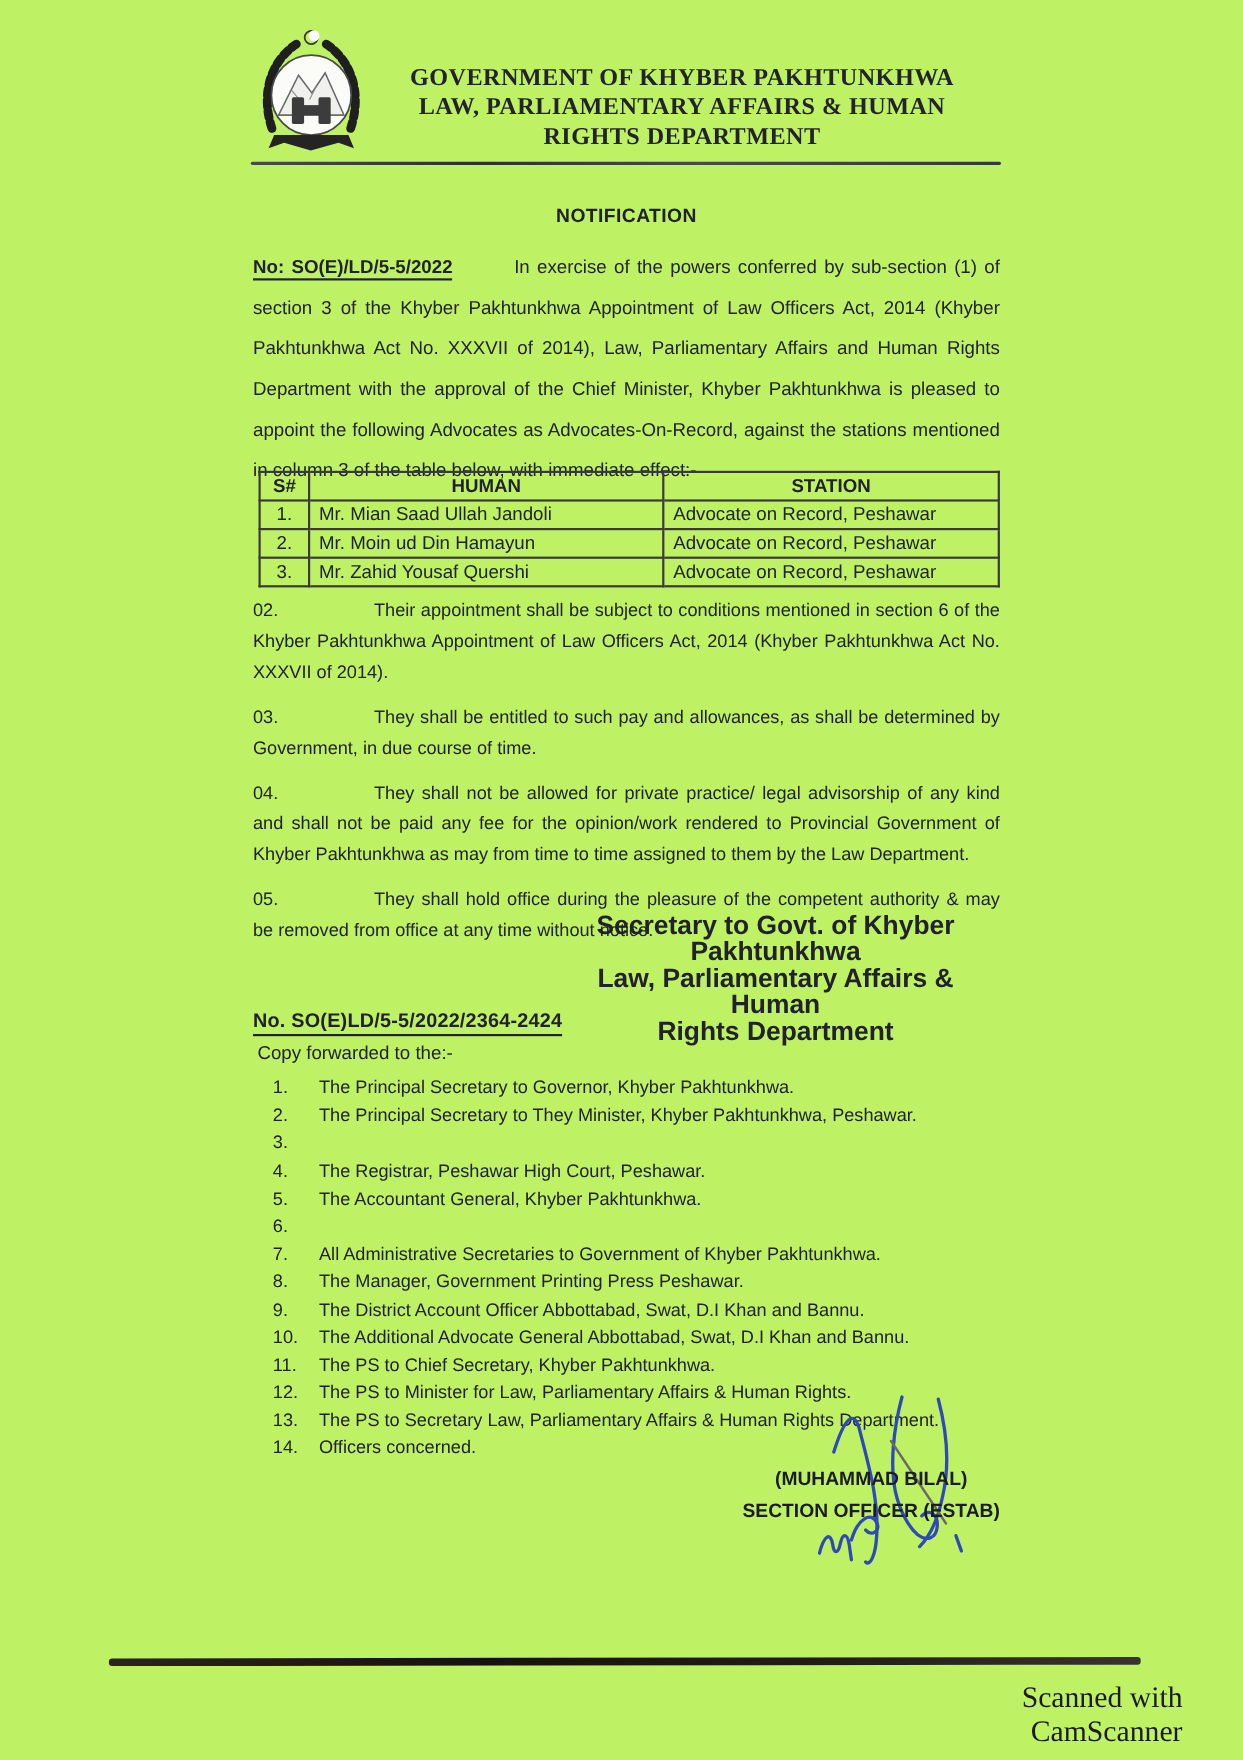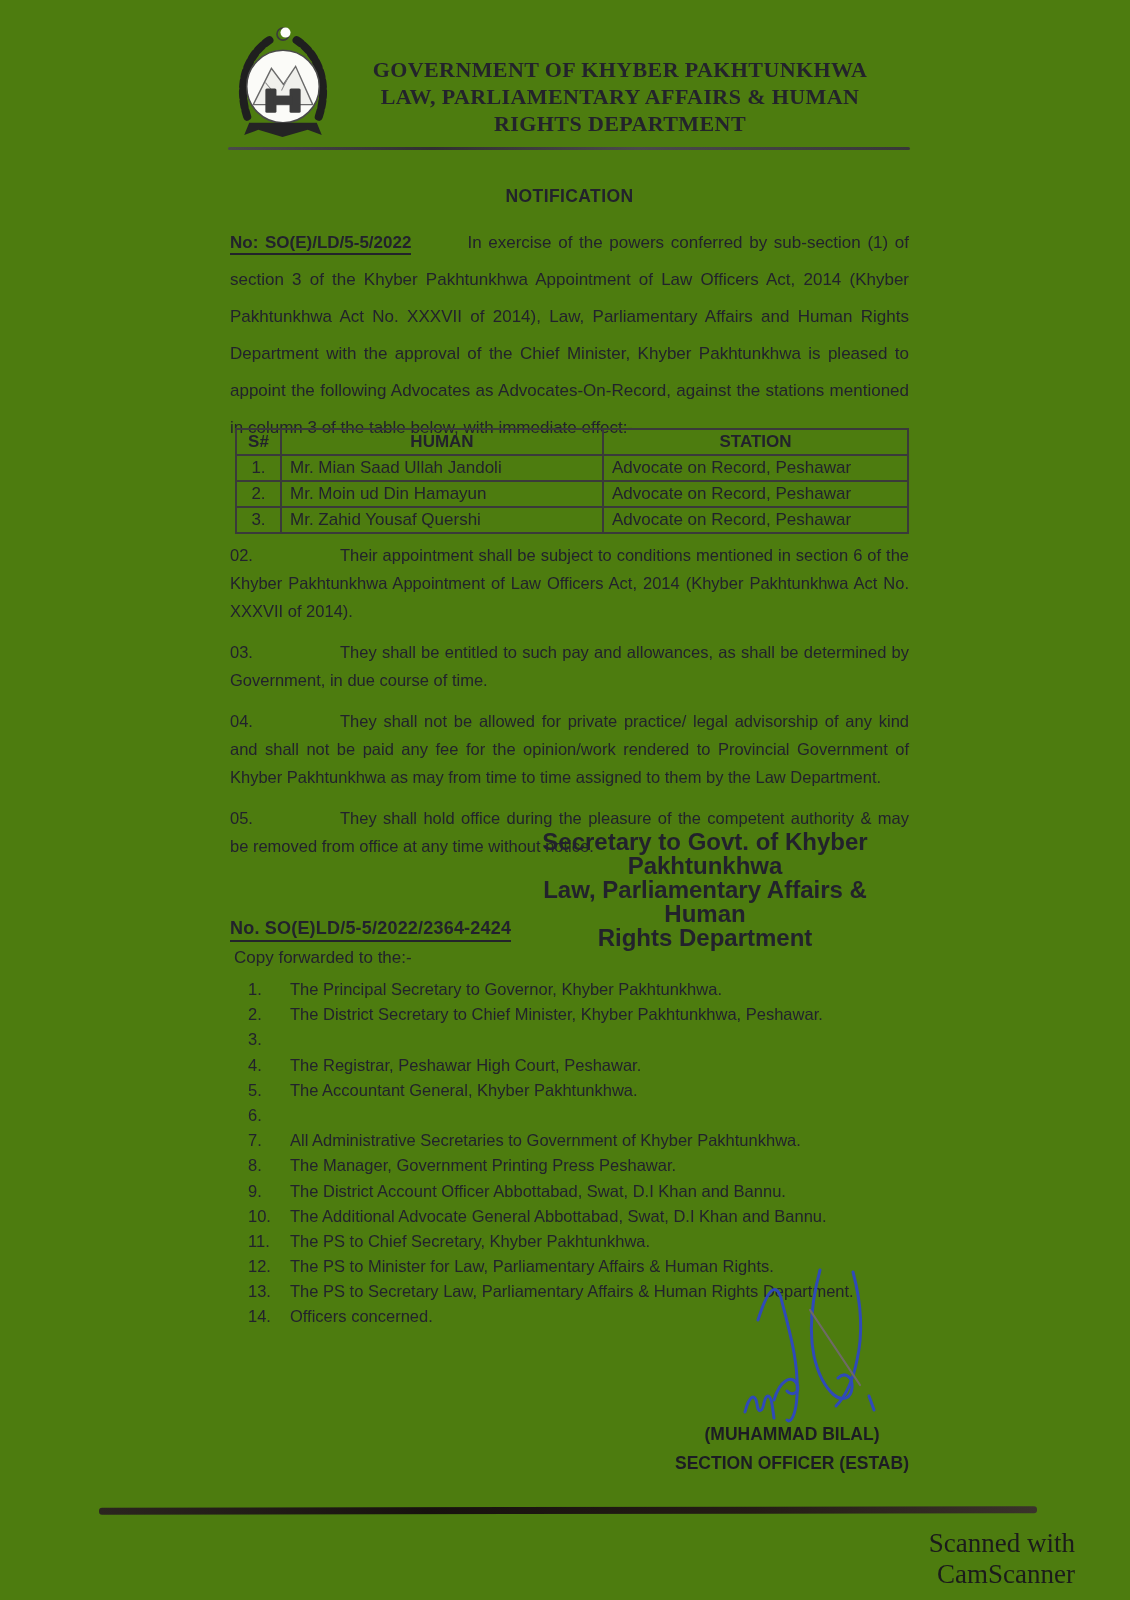--- a/index.html
+++ b/index.html
@@ -1,18 +1,18 @@
 <!DOCTYPE html>
 <html><head>
 <meta charset="utf-8">
 <style>
   html,body{margin:0;padding:0;background:#ffffff;}
   .page{
     position:relative;width:1130px;height:1600px;overflow:hidden;
-    background:#4d7c0f;
+    background:#bef264;
     font-family:"Liberation Sans",sans-serif;
     color:#22222c;
   }
   
   .emblem{position:absolute;left:235px;top:24px;width:96px;height:126px;}
   .org-header{
     position:absolute;left:330px;top:56px;width:580px;text-align:center;
     font-family:"Liberation Serif",serif;font-weight:bold;
     font-size:22px;line-height:27px;letter-spacing:0.4px;color:#23232b;
   }
@@ -63,21 +63,21 @@
     border-bottom:2.5px solid #23232b;padding-bottom:1px;
   }
   .copy-line{position:absolute;left:234px;top:948px;font-size:17px;}
   .recipients{position:absolute;left:248px;top:980px;width:662px;font-size:16.5px;}
   .recipients .row{display:flex;height:25.2px;align-items:flex-start;}
   .recipients .rnum{width:42px;flex:0 0 42px;}
   .recipients .rtext{flex:1;}
   
   .sig-svg{position:absolute;left:690px;top:1258px;width:190px;height:175px;}
   .sig-block{
-    position:absolute;left:632px;top:1420px;width:320px;text-align:center;
+    position:absolute;left:632px;top:1330px;width:320px;text-align:center;
     font-weight:bold;font-size:17.5px;line-height:29px;color:#1c1c24;
   }
   
   .page-edge{
     position:absolute;left:99px;top:1507px;width:938px;height:7px;
     background:linear-gradient(to right,#2b251f,#17120e 35%,#241d15 70%,#3a332b);
     border-radius:3px;transform:rotate(-0.08deg);
   }
   .camscanner{
     position:absolute;left:795px;top:1528px;width:280px;text-align:right;
@@ -161,21 +161,21 @@
   <div class="endt-ref">No. SO(E)LD/5-5/2022/2364-2424</div>
   <div class="copy-line">Copy forwarded to the:-</div>
 
   <div class="recipients">
     <div class="row">
         <span class="rnum">1.</span>
         <span class="rtext">The Principal Secretary to Governor, Khyber Pakhtunkhwa.</span>
       </div>
     <div class="row">
         <span class="rnum">2.</span>
-        <span class="rtext">The District Secretary to Chief Minister, Khyber Pakhtunkhwa, Peshawar.</span>
+        <span class="rtext">The Principal Secretary to They Minister, Khyber Pakhtunkhwa, Peshawar.</span>
       </div>
     <div class="row">
         <span class="rnum">3.</span>
       </div>
     <div class="row">
         <span class="rnum">4.</span>
         <span class="rtext">The Registrar, Peshawar High Court, Peshawar.</span>
       </div>
     <div class="row">
         <span class="rnum">5.</span>

